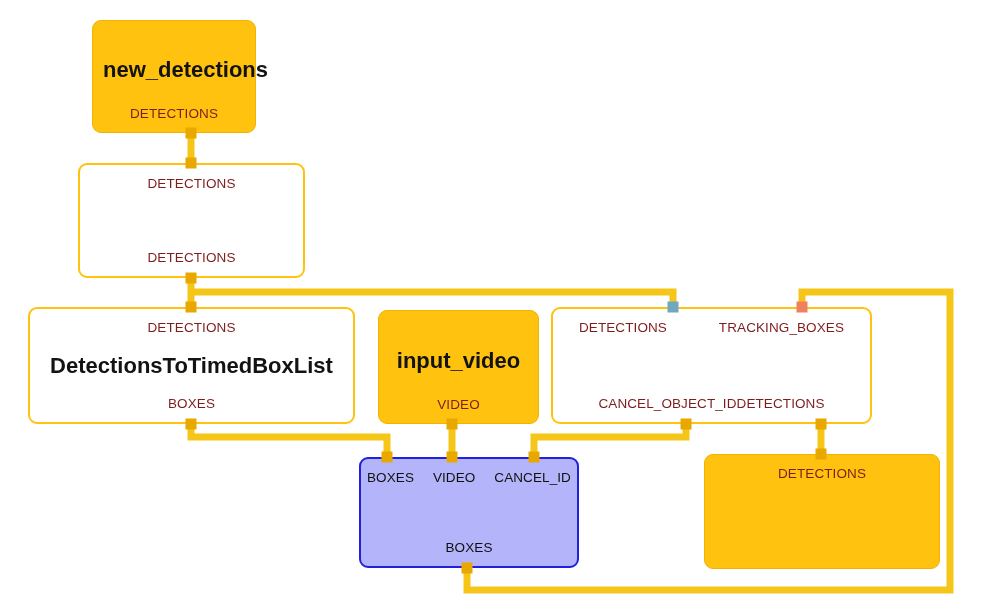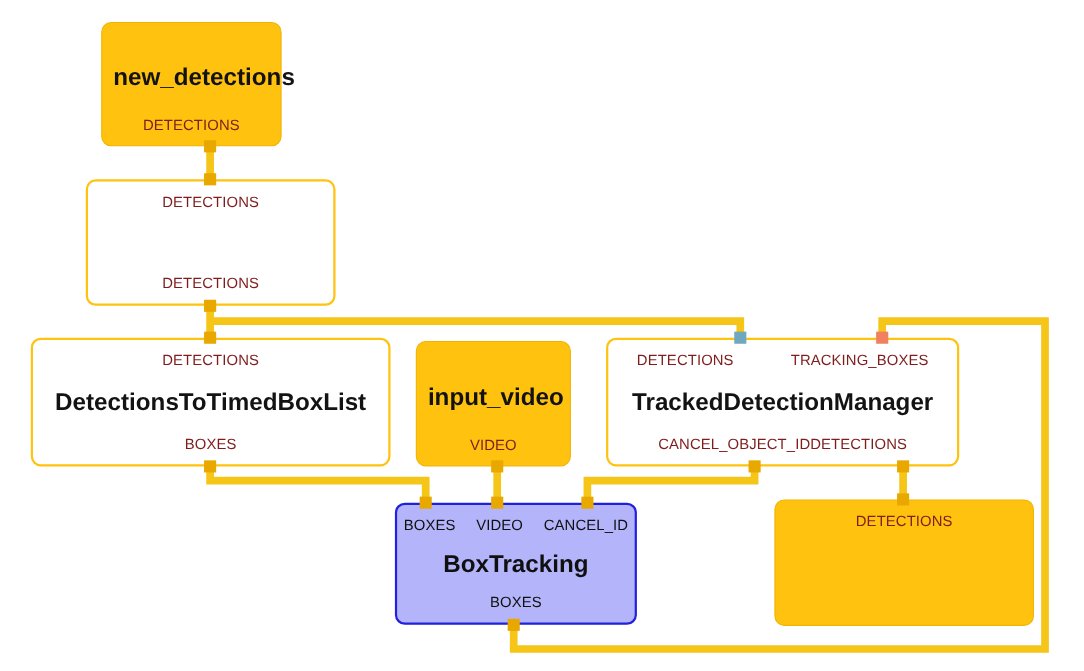--- a/index.html
+++ b/index.html
@@ -149,52 +149,50 @@
       <span class="io-slot">DETECTIONS</span>
     </div>
     <div class="node-title">DetectionsToTimedBoxList</div>
     <div class="node-io bottom">
       <span class="io-slot">BOXES</span>
     </div>
   </div>
   <div class="port" style="left:191px; top:307px;"></div>
   <div class="port" style="left:191px; top:424px;"></div>
 
-  <div class="node stream" style="left:378px; top:310px; width:141px; height:114px;">
+  <div class="node stream" style="left:378px; top:310px; width:161px; height:114px;">
     <div class="node-io top empty-row"></div>
     <div class="node-title">input_video</div>
     <div class="node-io bottom">
       <span class="io-slot">VIDEO</span>
     </div>
   </div>
   <div class="port" style="left:452px; top:424px;"></div>
 
   <div class="node calculator" style="left:551px; top:307px; width:321px; height:117px;">
     <div class="node-io top" style="justify-content:space-around;">
       <span class="io-slot">DETECTIONS</span>
       <span class="io-slot">TRACKING_BOXES</span>
     </div>
-    <div class="node-title">TrackedDetectionManager</div>
     <div class="node-io bottom" style="justify-content:center;">
       <span class="io-slot">CANCEL_OBJECT_ID</span>
       <span class="io-slot">DETECTIONS</span>
     </div>
   </div>
   <div class="port teal" style="left:673px; top:307px;"></div>
   <div class="port salmon" style="left:802px; top:307px;"></div>
   <div class="port" style="left:686px; top:424px;"></div>
   <div class="port" style="left:821px; top:424px;"></div>
 
   <div class="node highlight" style="left:359px; top:457px; width:220px; height:111px;">
     <div class="node-io top" style="justify-content:space-between; padding-left:6px; padding-right:6px;">
       <span class="io-slot">BOXES</span>
       <span class="io-slot">VIDEO</span>
       <span class="io-slot">CANCEL_ID</span>
     </div>
-    <div class="node-title">BoxTracking</div>
     <div class="node-io bottom">
       <span class="io-slot">BOXES</span>
     </div>
   </div>
   <div class="port" style="left:387px; top:457px;"></div>
   <div class="port" style="left:452px; top:457px;"></div>
   <div class="port" style="left:534px; top:457px;"></div>
   <div class="port" style="left:467px; top:568px;"></div>
 
   <div class="node stream" style="left:704px; top:454px; width:236px; height:115px;">

